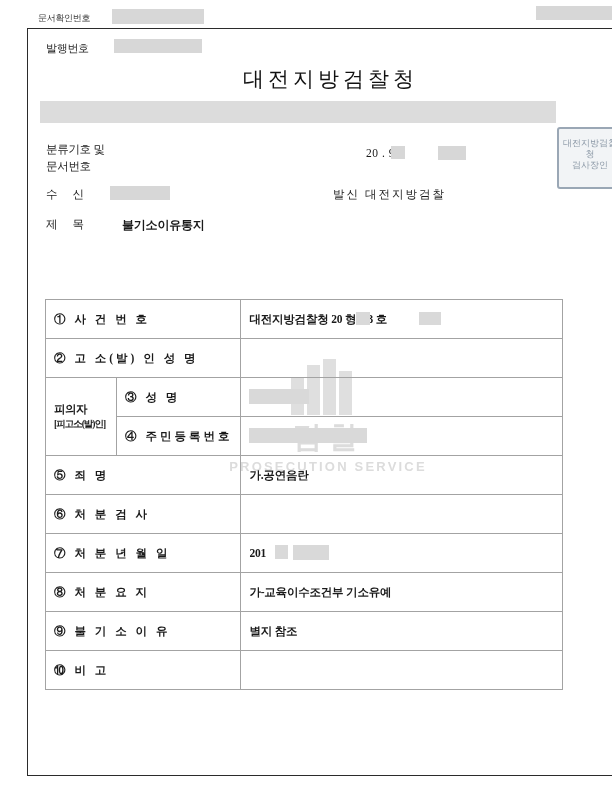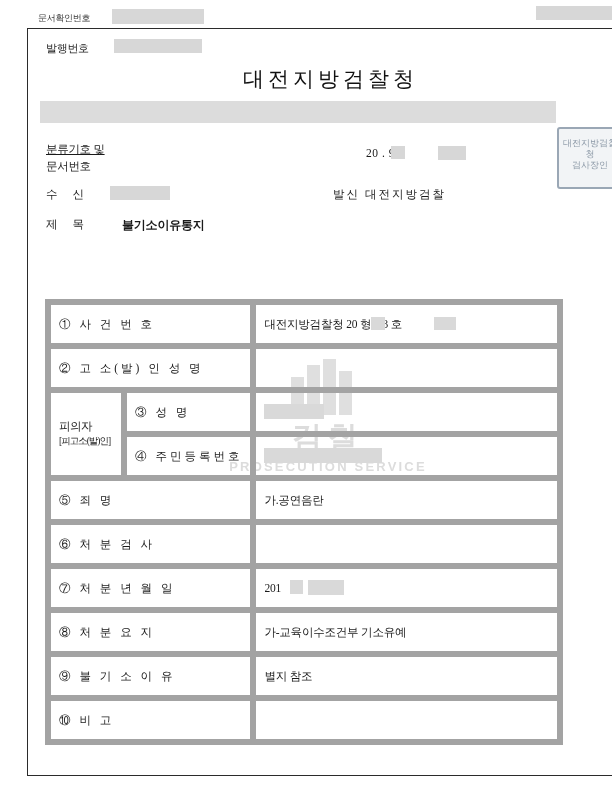--- a/index.html
+++ b/index.html
@@ -102,21 +102,20 @@
     width: 516px;
     height: 22px;
     background: #dcdcdc;
   }
   .field-class-1 {
     position: absolute;
     left: 18px;
     top: 113px;
     font-size: 11.5px;
     letter-spacing: -0.3px;
-    text-decoration: underline;
   }
   .field-class-2 {
     position: absolute;
     left: 18px;
     top: 130px;
     font-size: 11.5px;
     letter-spacing: -0.3px;
   }
   .date-line {
     position: absolute;
@@ -251,26 +250,27 @@
   
   table.doc {
     position: absolute;
     left: 17px;
     top: 270px;
     width: 518px;
     border-collapse: collapse;
     z-index: 2;
   }
   table.doc td {
-    border: 6px solid #a3a3a3;
+    border: 1px solid #a3a3a3;
     font-size: 11.5px;
     padding: 0 8px;
     vertical-align: middle;
     height: 38px;
     background: transparent;
+    font-weight: bold;
   }
   td.lbl {
     width: 150px;
     letter-spacing: 3px;
     white-space: nowrap;
   }
   td.lbl-sub {
     width: 96px;
     letter-spacing: 3px;
     white-space: nowrap;

